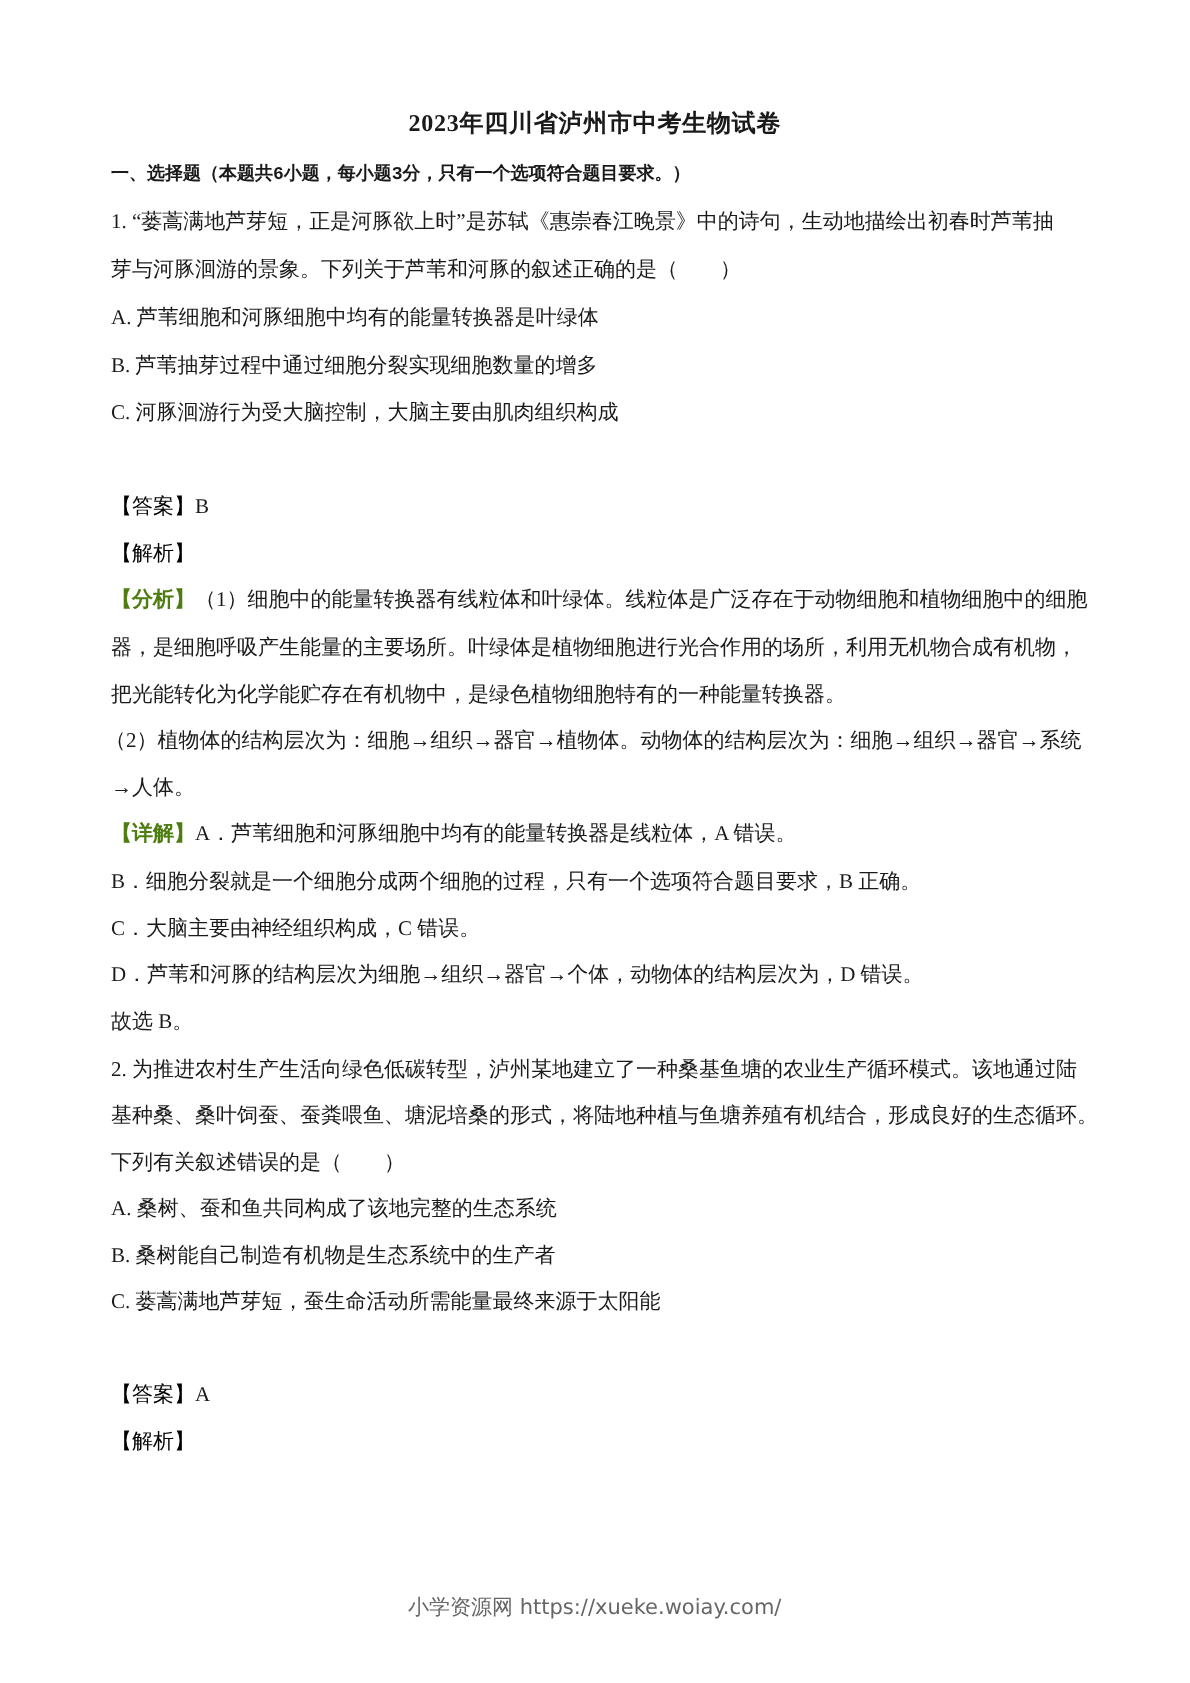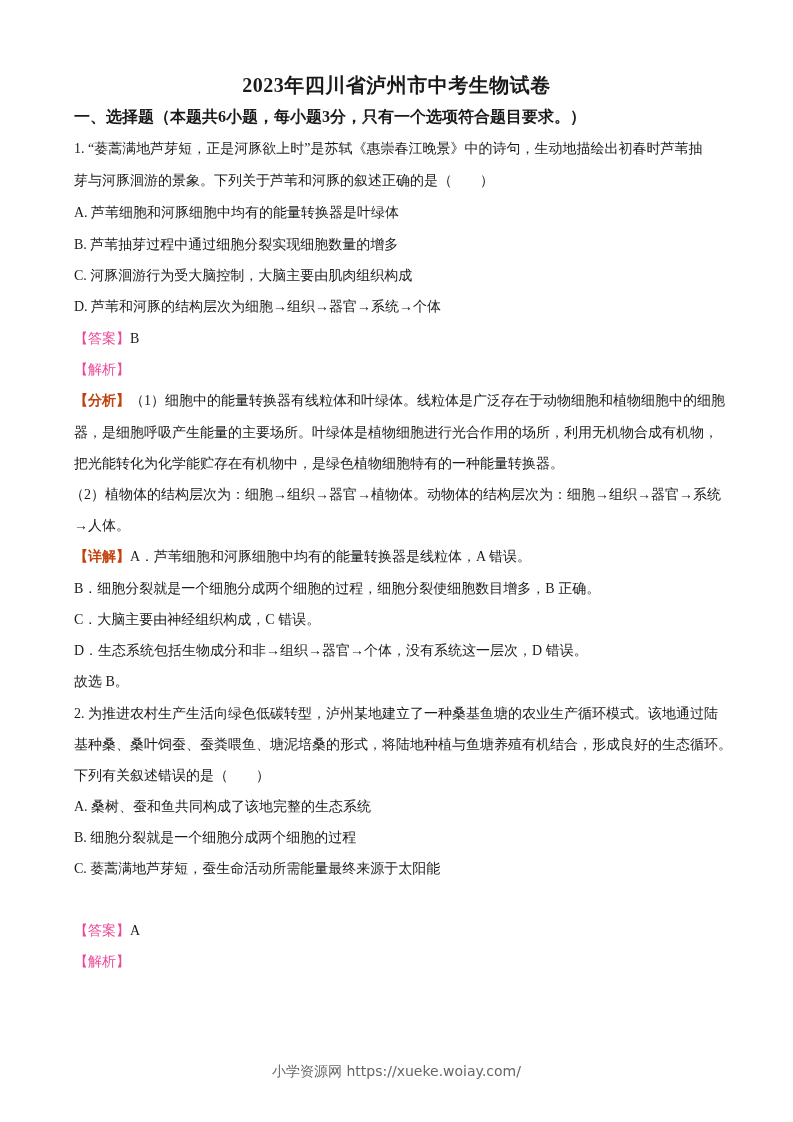--- a/index.html
+++ b/index.html
@@ -1,69 +1,68 @@
 <!DOCTYPE html>
 <html><head>
 <meta charset="utf-8">
 <style>
   html, body { margin: 0; padding: 0; background: #ffffff; }
   body { width: 793px; height: 1122px; position: relative; overflow: hidden;
     font-family: "Liberation Serif", "DejaVu Serif", serif; color: #1a1a1a; }
   .page { position: absolute; left: 0; top: 0; width: 793px; height: 1122px; }
   .title { position: absolute; top: 72px; left: 0; width: 793px; text-align: center;
-    font-size: 20px; font-weight: bold; letter-spacing: 0.5px; }
-  .section { position: absolute; top: 107px; left: 74px; font-size: 16px; font-weight: bold; }
+    font-size: 16px; font-weight: bold; letter-spacing: 0.5px; }
+  .section { position: absolute; top: 107px; left: 74px; font-size: 12px; font-weight: bold; font-family: Liberation Mono, monospace; }
   .line { position: absolute; left: 74px; font-size: 14px; white-space: nowrap; line-height: 18px; }
-  .label-blue { color: #ec4899; margin-top: 46px; }
-  .label-black { color: #c2410c; font-weight: bold; }
+  .label-blue { color: #000000; margin-top: 46px; }
+  .label-black { color: #4d7c0f; font-weight: bold; }
   .footer { position: absolute; top: 1063px; left: 0; width: 793px; text-align: center;
     font-family: "DejaVu Sans", "Liberation Sans", sans-serif; font-size: 14px; color: #666666; }
 </style>
 </head>
 <body>
 
 <div class="page">
   <div class="title">2023年四川省泸州市中考生物试卷</div>
   <div class="section">一、选择题（本题共6小题，每小题3分，只有一个选项符合题目要求。）</div>
 
   <div class="line" style="top:140px">1. “蒌蒿满地芦芽短，正是河豚欲上时”是苏轼《惠崇春江晚景》中的诗句，生动地描绘出初春时芦苇抽</div>
   <div class="line" style="top:172px">芽与河豚洄游的景象。下列关于芦苇和河豚的叙述正确的是（　　）</div>
   <div class="line" style="top:204px">A. 芦苇细胞和河豚细胞中均有的能量转换器是叶绿体</div>
   <div class="line" style="top:236px">B. 芦苇抽芽过程中通过细胞分裂实现细胞数量的增多</div>
   <div class="line" style="top:267px">C. 河豚洄游行为受大脑控制，大脑主要由肌肉组织构成</div>
-  <div class="line" style="top:298px">D. 芦苇和河豚的结构层次为细胞→组织→器官→系统→个体</div>
 
   <div class="line" style="top:330px">
     <span class="label-blue">【答案】</span><span>B</span>
   </div>
   <div class="line" style="top:361px">
     <span class="label-blue">【解析】</span>
   </div>
 
   <div class="line" style="top:392px">
     <span class="label-black">【分析】</span><span>（1）细胞中的能量转换器有线粒体和叶绿体。线粒体是广泛存在于动物细胞和植物细胞中的细胞</span>
   </div>
   <div class="line" style="top:455px">把光能转化为化学能贮存在有机物中，是绿色植物细胞特有的一种能量转换器。</div>
   <div class="line" style="top:424px">器，是细胞呼吸产生能量的主要场所。叶绿体是植物细胞进行光合作用的场所，利用无机物合成有机物，</div>
   <div class="line" style="top:486px; left:70px">（2）植物体的结构层次为：细胞→组织→器官→植物体。动物体的结构层次为：细胞→组织→器官→系统</div>
   <div class="line" style="top:517px">→人体。</div>
 
   <div class="line" style="top:548px">
     <span class="label-black">【详解】</span><span>A．芦苇细胞和河豚细胞中均有的能量转换器是线粒体，A 错误。</span>
   </div>
-  <div class="line" style="top:580px">B．细胞分裂就是一个细胞分成两个细胞的过程，细胞分裂使细胞数目增多，B 正确。</div>
+  <div class="line" style="top:580px">B．细胞分裂就是一个细胞分成两个细胞的过程，只有一个选项符合题目要求，B 正确。</div>
   <div class="line" style="top:611px">C．大脑主要由神经组织构成，C 错误。</div>
-  <div class="line" style="top:642px">D．生态系统包括生物成分和非→组织→器官→个体，没有系统这一层次，D 错误。</div>
+  <div class="line" style="top:642px">D．芦苇和河豚的结构层次为细胞→组织→器官→个体，动物体的结构层次为，D 错误。</div>
   <div class="line" style="top:673px">故选 B。</div>
 
   <div class="line" style="top:705px">2. 为推进农村生产生活向绿色低碳转型，泸州某地建立了一种桑基鱼塘的农业生产循环模式。该地通过陆</div>
   <div class="line" style="top:736px">基种桑、桑叶饲蚕、蚕粪喂鱼、塘泥培桑的形式，将陆地种植与鱼塘养殖有机结合，形成良好的生态循环。</div>
   <div class="line" style="top:767px">下列有关叙述错误的是（　　）</div>
   <div class="line" style="top:798px">A. 桑树、蚕和鱼共同构成了该地完整的生态系统</div>
-  <div class="line" style="top:829px">B. 细胞分裂就是一个细胞分成两个细胞的过程</div>
+  <div class="line" style="top:829px">B. 桑树能自己制造有机物是生态系统中的生产者</div>
   <div class="line" style="top:860px">C. 蒌蒿满地芦芽短，蚕生命活动所需能量最终来源于太阳能</div>
 
   <div class="line" style="top:922px">
     <span class="label-blue">【答案】</span><span>A</span>
   </div>
   <div class="line" style="top:953px">
     <span class="label-blue">【解析】</span>
   </div>
 
   <div class="footer">小学资源网 https://xueke.woiay.com/</div>

